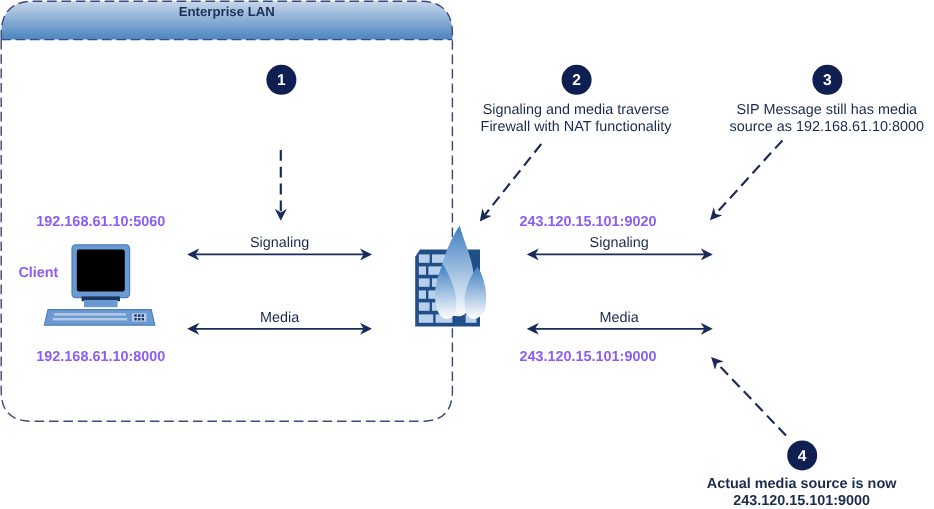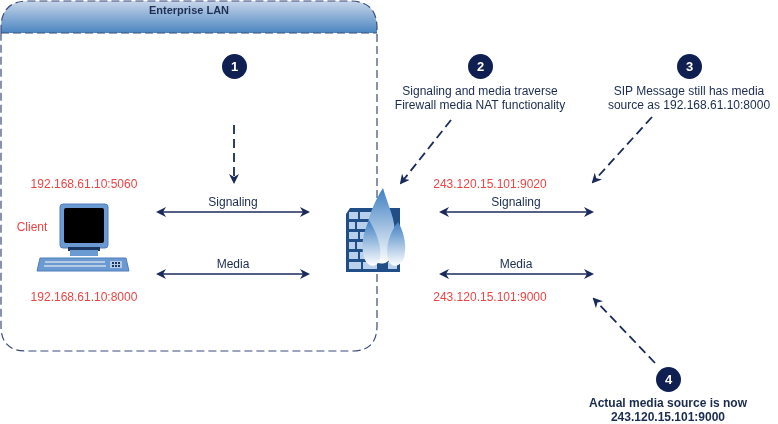--- a/index.html
+++ b/index.html
@@ -1,19 +1,19 @@
 <!DOCTYPE html>
 <html><head>
 <meta charset="utf-8">
 <style>
   html, body { margin:0; padding:0; background:#ffffff; }
   body { width:778px; height:424px; position:relative; overflow:hidden; font-family:"Liberation Sans", sans-serif; }
   #diagram { position:absolute; left:0; top:0; width:778px; height:424px; }
   .txt { position:absolute; color:#1a2b4f; font-size:12px; line-height:14px; text-align:center; white-space:nowrap; }
-  .bold { font-weight:normal; color:#ef4444; }
+  .bold { font-weight:bold; color:#8b5cf6; }
   .lan-title { position:absolute; left:0; top:4px; width:378px; text-align:center; font-weight:bold; font-size:11px; color:#1f2f55; }
   .step { position:absolute; width:25px; height:25px; border-radius:50%; background:#0f1f52; color:#fff; font-weight:bold; font-size:13px; line-height:25px; text-align:center; }
 </style>
 </head>
 <body>
 
 <svg id="diagram" width="778" height="424" viewBox="0 0 778 424">
   <defs>
     <linearGradient id="hdr" x1="0" y1="0" x2="0" y2="1">
       <stop offset="0" stop-color="#c8d6ea"></stop>
@@ -93,21 +93,21 @@
 
 <div class="lan-title">Enterprise LAN</div>
 
 <div class="step" style="left:222px;top:54px;">1</div>
 <div class="txt" style="left:134px;top:84px;width:200px;">
 </div>
 
 <div class="step" style="left:468px;top:54px;">2</div>
 <div class="txt" style="left:380px;top:84px;width:200px;">
   <div>Signaling and media traverse</div>
-  <div>Firewall media NAT functionality</div>
+  <div>Firewall with NAT functionality</div>
 </div>
 
 <div class="step" style="left:677px;top:54px;">3</div>
 <div class="txt" style="left:589px;top:84px;width:200px;">
   <div>SIP Message still has media</div>
   <div>source as 192.168.61.10:8000</div>
 </div>
 
 <div class="step" style="left:656px;top:367px;">4</div>
 <div class="txt" style="left:568px;top:396px;width:200px;font-weight:bold;">

